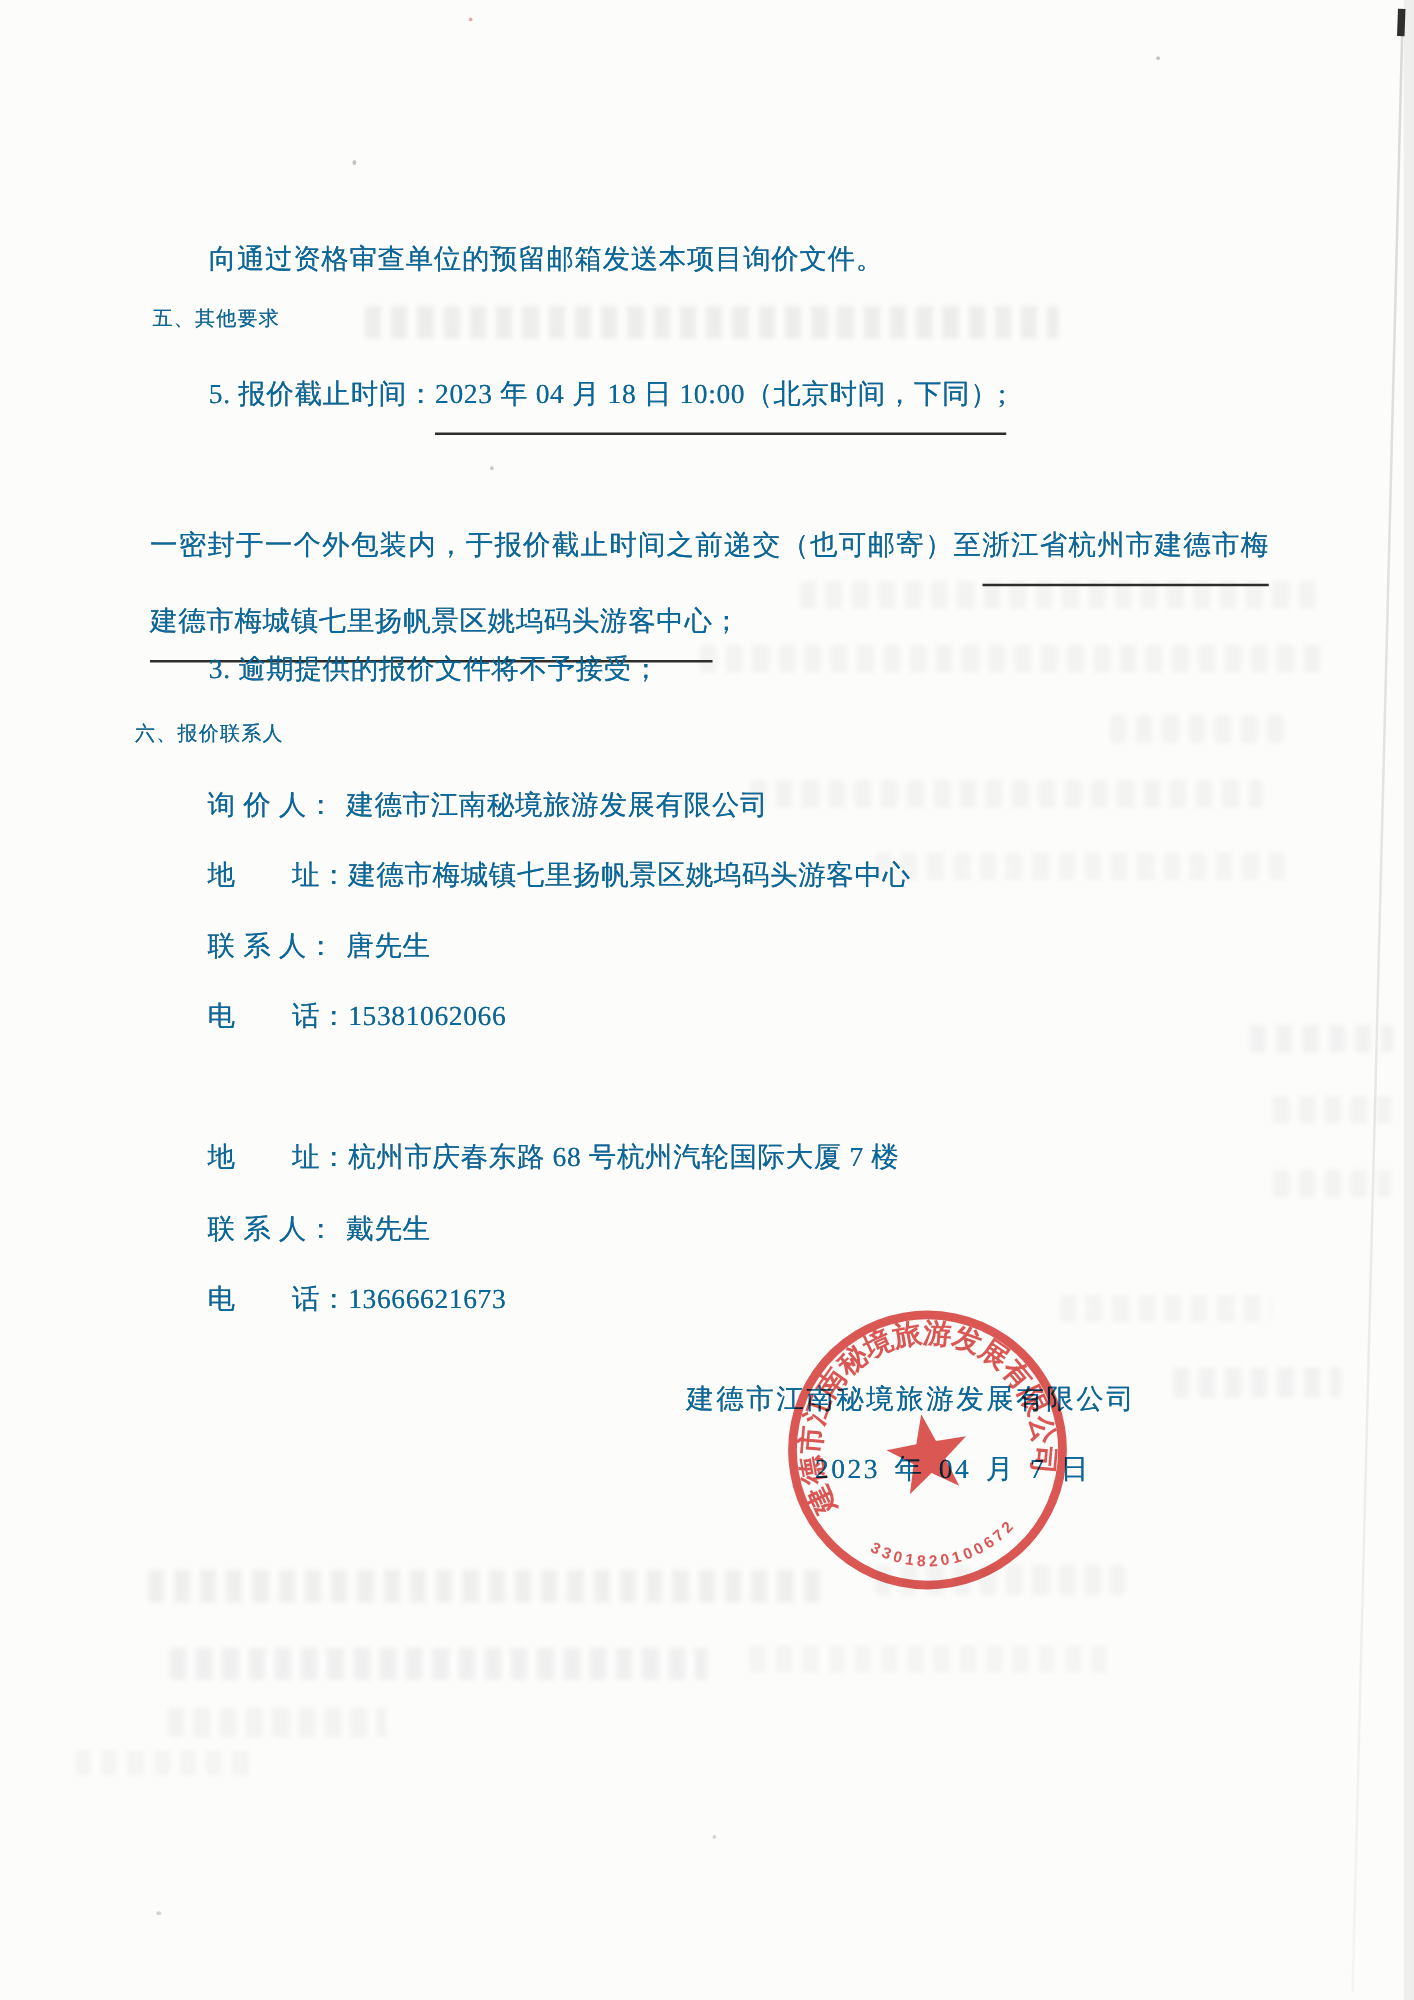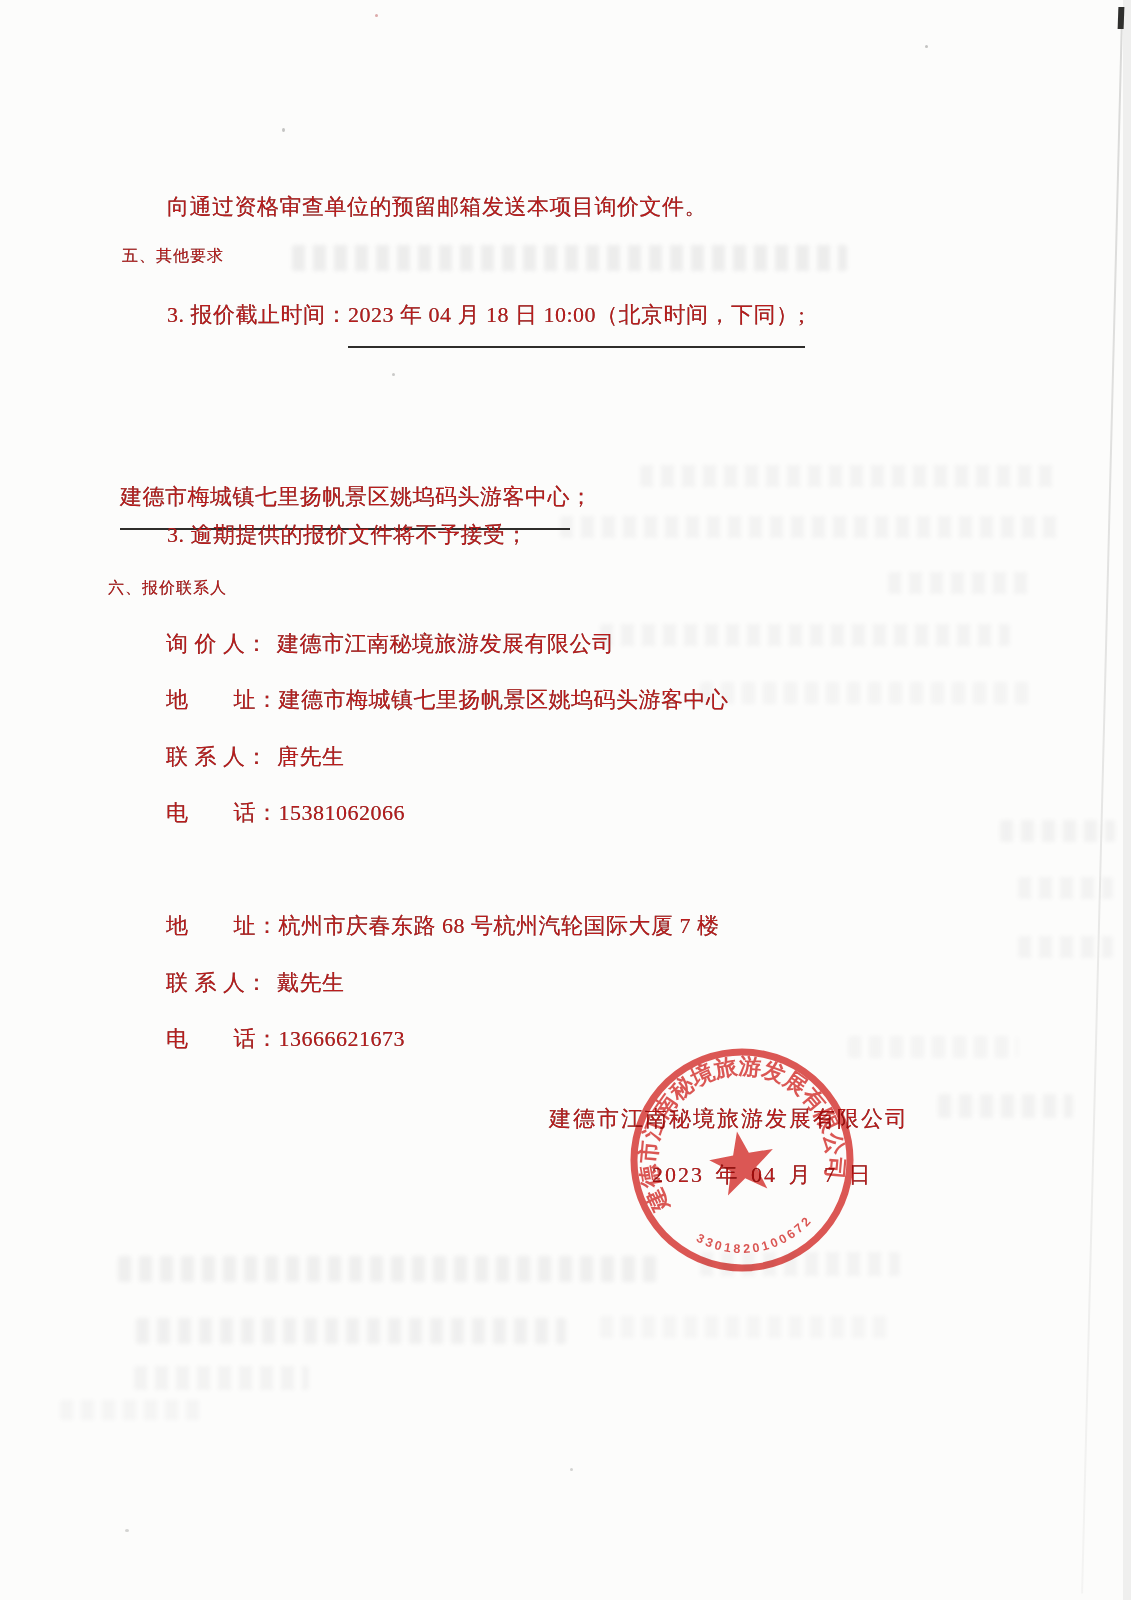--- a/index.html
+++ b/index.html
@@ -1,20 +1,20 @@
 <!DOCTYPE html>
 <html><head>
 <meta charset="utf-8">
 <style>
   html,body{margin:0;padding:0;background:#e8e8e6;}
   .page{
     position:relative; width:1131px; height:1600px; margin:0 auto;
     background:#fcfcfb; overflow:hidden;
     font-family:"Liberation Serif","DejaVu Serif",serif;
-    color:#b91c1c;
+    color:#0369a1;
   }
   .txt{
     position:absolute; font-size:22px; line-height:1.25; white-space:nowrap;
     letter-spacing:0.5px; text-shadow:0 0 0.5px rgba(46,45,43,.75);
   }
   .heading{font-size:16px; letter-spacing:1px;}
   .wrapline{white-space:normal; text-align:justify; text-align-last:justify;}
   .uline{border-bottom:2px solid #2e2d2b; padding-bottom:19px;}
   .row-label{display:inline-block; min-width:111px;}
   .sig{letter-spacing:2px;}
@@ -74,24 +74,27 @@
   <div class="speck" style="left:570px;top:1468px;width:3px;height:3px;background:rgba(150,150,148,.4)"></div>
   <div class="speck" style="left:125px;top:1529px;width:4px;height:3px;background:rgba(150,150,148,.4)"></div>
 
   <div class="textlayer">
 
     <div class="txt" style="left:167px;top:193px;">向通过资格审查单位的预留邮箱发送本项目询价文件。</div>
 
     <div class="txt heading" style="left:122px;top:246px;">五、其他要求</div>
 
     <div class="txt" style="left:167px;top:301px;">
-      <span>3. 报价截止时间：</span><span class="uline">2023 年 04 月 18 日 10:00（北京时间，下同）;</span>
+      <span>5. 报价截止时间：</span><span class="uline">2023 年 04 月 18 日 10:00（北京时间，下同）;</span>
     </div>
 
 
+    <div class="txt wrapline" style="left:120px;top:422px;width:895px;">
+      <span>一密封于一个外包装内，于报价截止时间之前递交（也可邮寄）至</span><span class="uline">浙江省杭州市建德市梅</span>
+    </div>
 
     <div class="txt" style="left:120px;top:483px;">
       <span class="uline">建德市梅城镇七里扬帆景区姚坞码头游客中心</span><span>；</span>
     </div>
 
     <div class="txt" style="left:167px;top:521px;">3. 逾期提供的报价文件将不予接受；</div>
 
     <div class="txt heading" style="left:108px;top:578px;">六、报价联系人</div>
 
     <div class="txt" style="left:166px;top:630px;">

